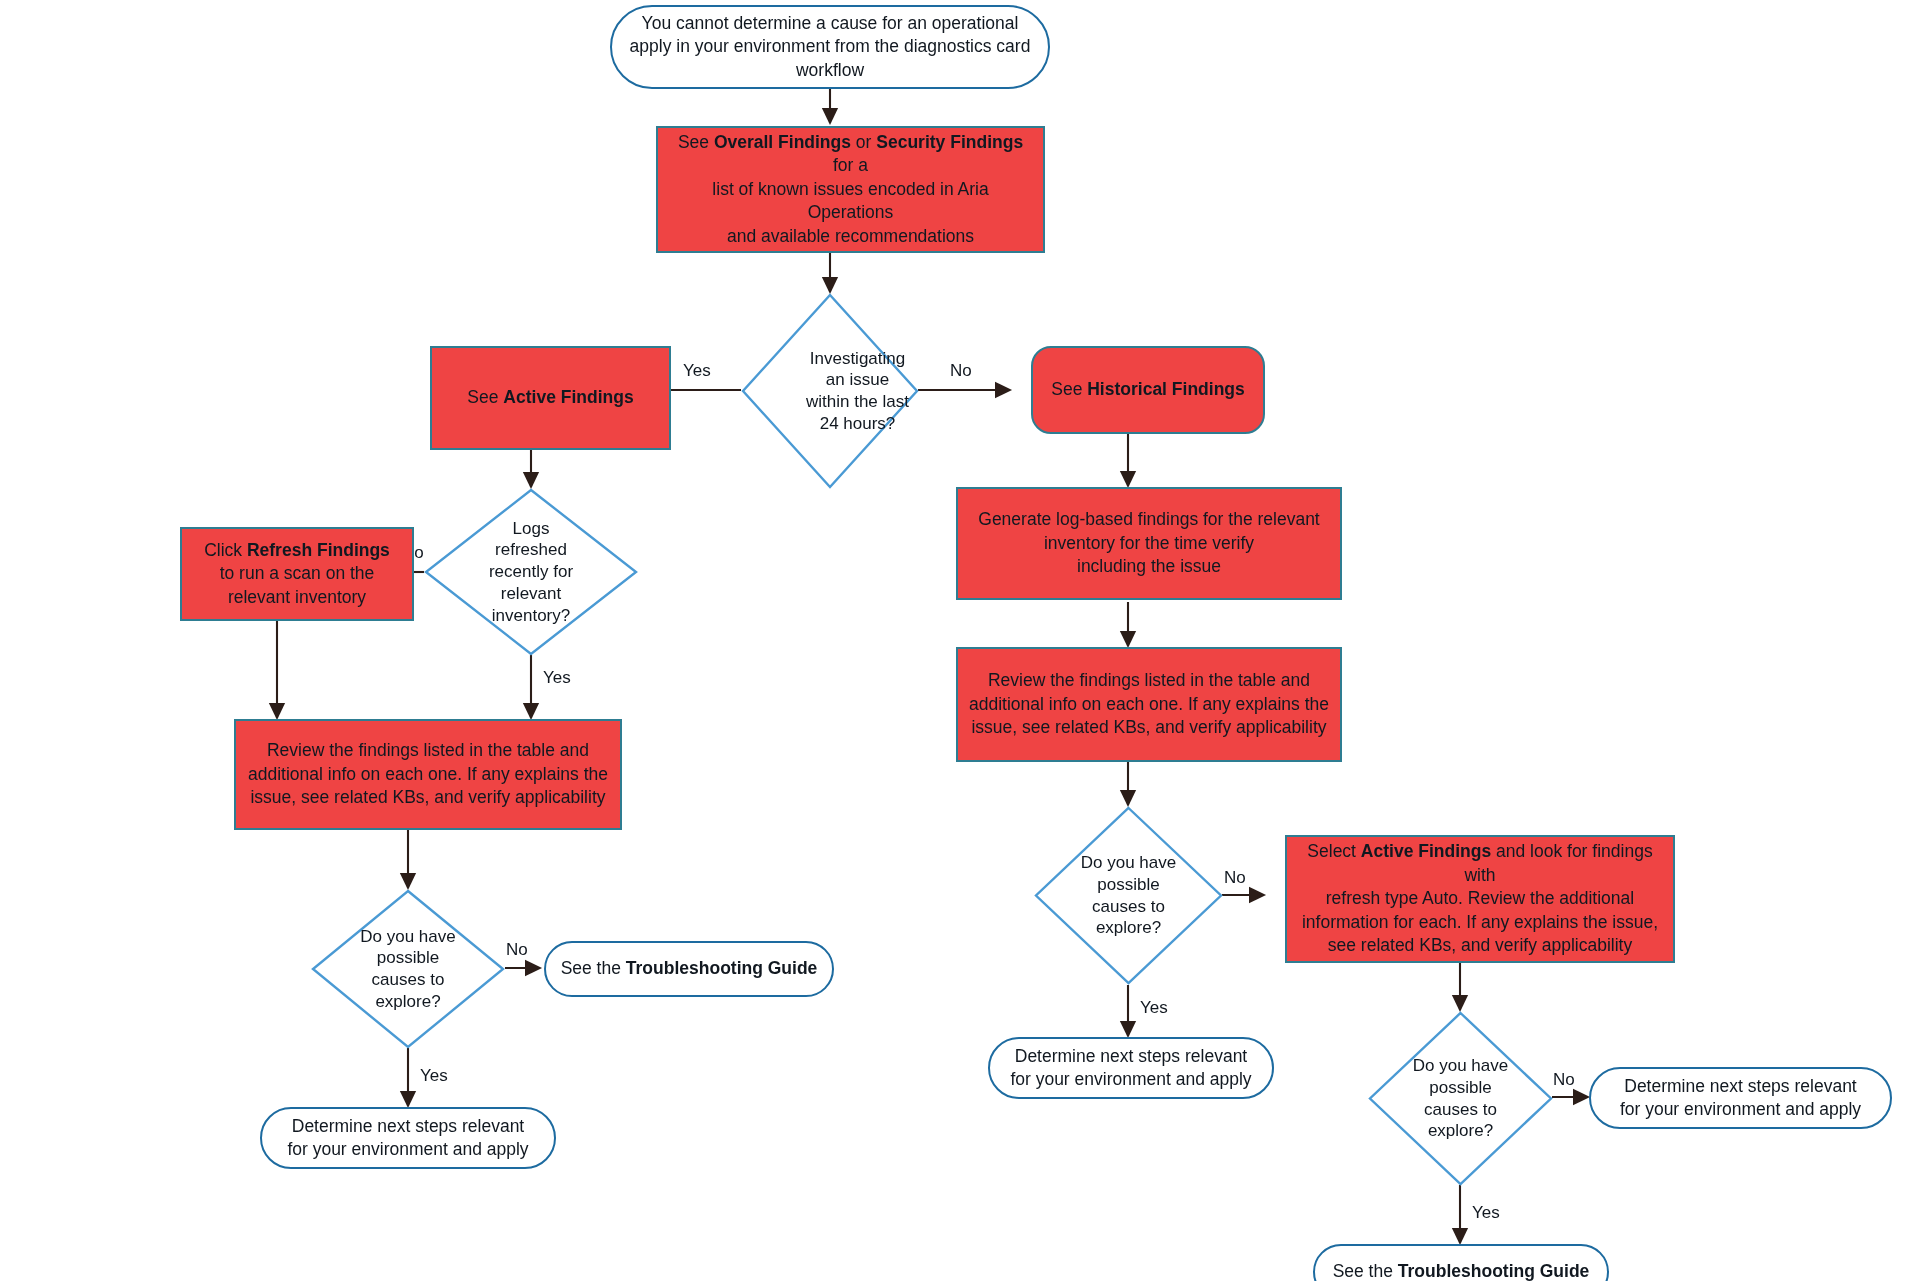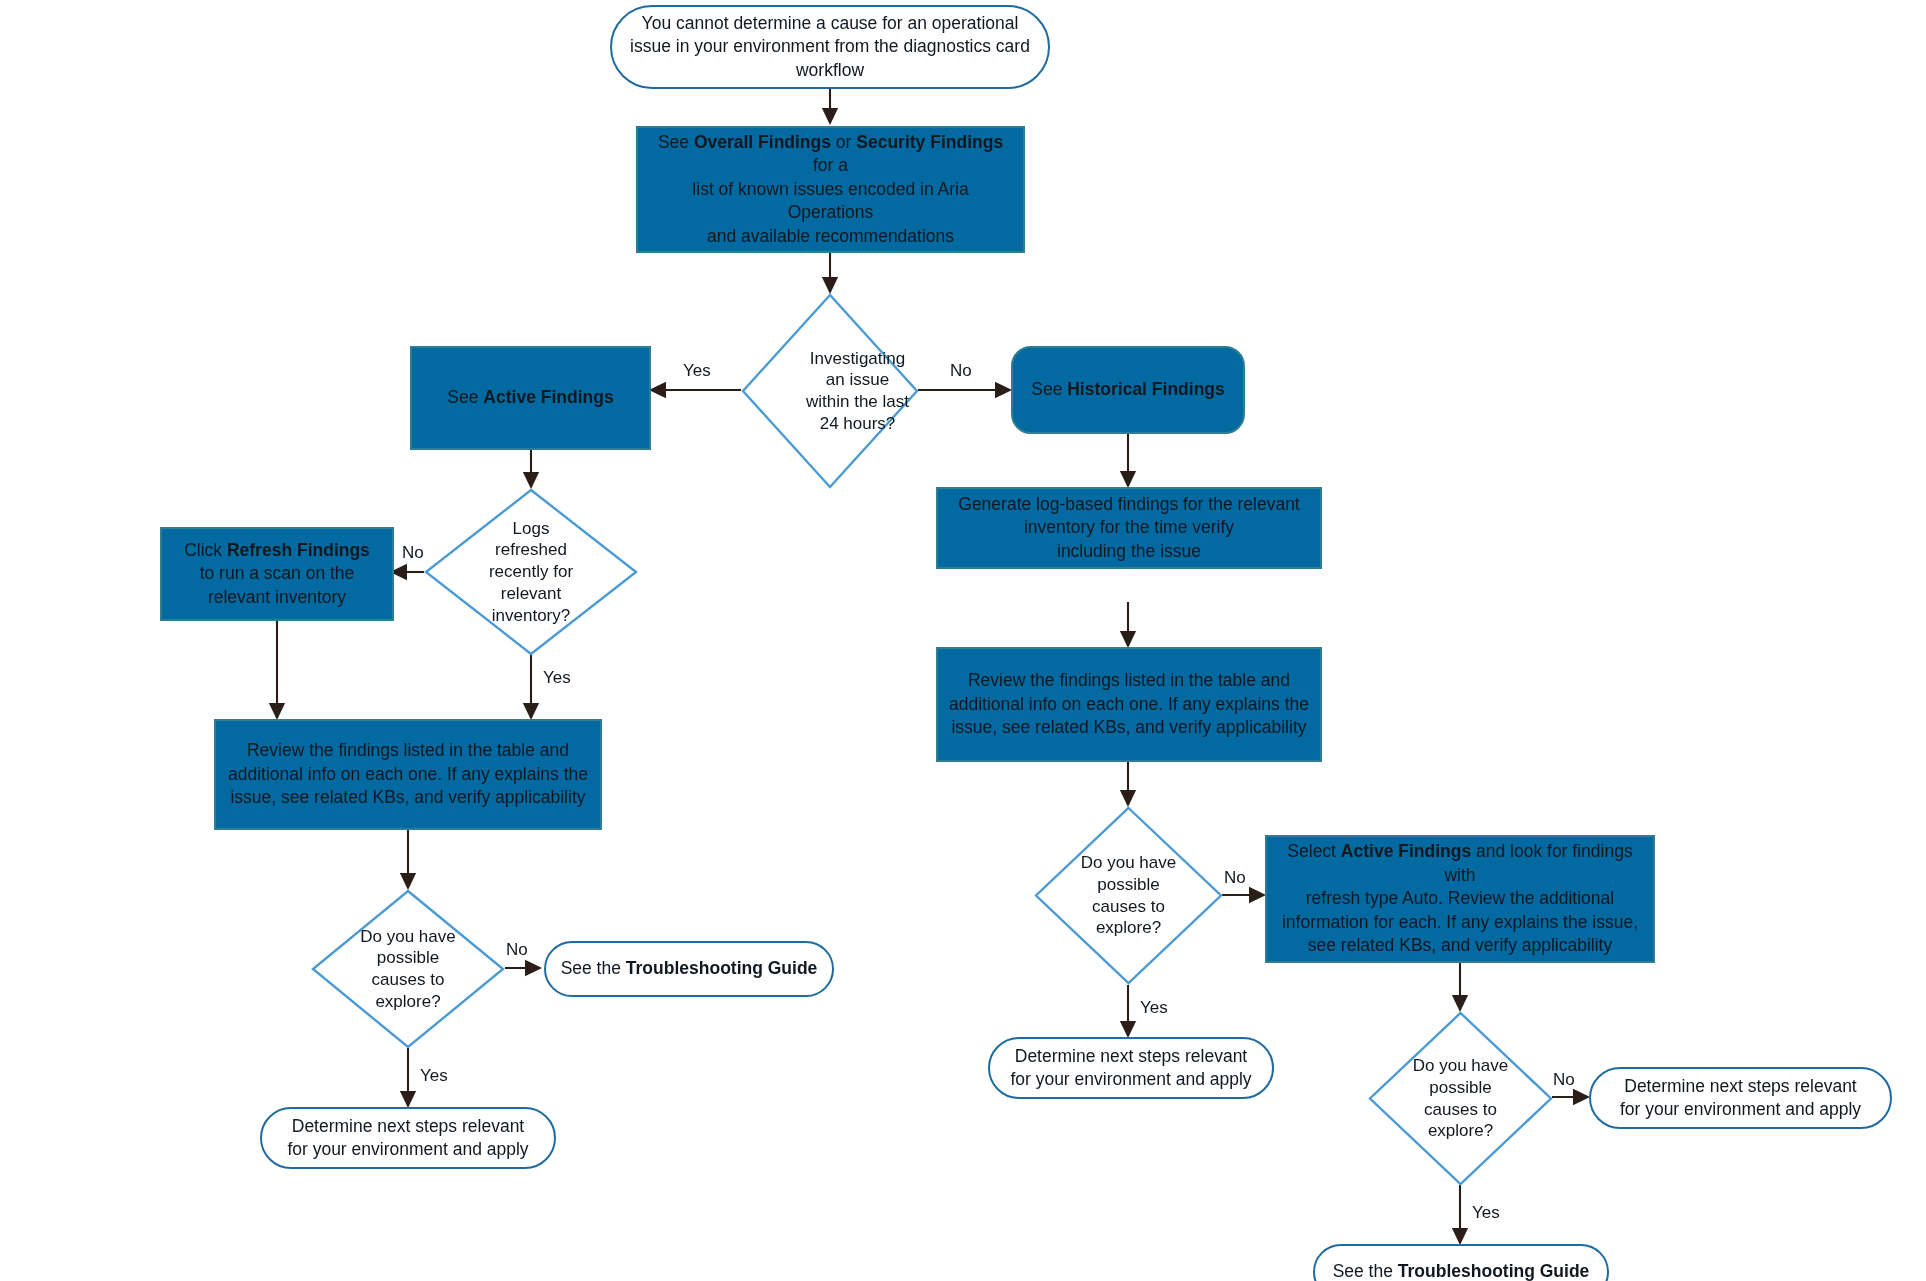--- a/index.html
+++ b/index.html
@@ -6,21 +6,21 @@
   body{width:1926px;height:1281px;position:relative;overflow:hidden;
        font-family:"Liberation Sans","DejaVu Sans",sans-serif;}
   #stage{position:absolute;left:0;top:0;width:1926px;height:1281px;}
   svg#wires{position:absolute;left:0;top:0;width:1926px;height:1281px;pointer-events:none;}
 
   .node{position:absolute;box-sizing:border-box;display:flex;align-items:center;
         justify-content:center;text-align:center;color:#111820;line-height:1.34;}
   .node .txt{display:block;padding:0 10px;}
 
   
-  .rect{border:2.5px solid #2e7d92;background:#0369a1;font-size:17.5px;}
+  .rect{border:2.5px solid #2e7d92;background:#ef4444;font-size:17.5px;margin-left:20px;}
 
   
   .term{border:2.5px solid #1d6ba0;background:#ffffff;border-radius:999px;font-size:17.5px;}
 
   
   .diamond{background:transparent;font-size:17px;}
   .diamond .dshape{position:absolute;left:0;top:0;width:100%;height:100%;}
   .diamond .txt{position:relative;z-index:2;line-height:1.28;}
 
   .edgelabel{position:absolute;font-size:17px;color:#111820;white-space:nowrap;}
@@ -74,21 +74,21 @@
 
       <path d="M1460,963 L1460,1010"></path>
 
       <path d="M1552,1097 L1588,1097"></path>
 
       <path d="M1460,1185 L1460,1243"></path>
     </g>
   </svg>
 
   <div class="node term" style="left:610px;top:5px;width:440px;height:84px;">
-    <span class="txt">You cannot determine a cause for an operational issue in your environment from the diagnostics card workflow</span>
+    <span class="txt">You cannot determine a cause for an operational apply in your environment from the diagnostics card workflow</span>
   </div>
 
   <div class="node rect" style="left:636px;top:126px;width:389px;height:127px;">
     <span class="txt">
       <span>See </span><b>Overall Findings</b><span> or </span><b>Security Findings</b><span> for a</span><br>
       <span>list of known issues encoded in Aria Operations</span><br>
       <span>and available recommendations</span>
     </span>
   </div>
 
@@ -169,21 +169,21 @@
     </span>
   </div>
 
   <div class="node term" style="left:260px;top:1107px;width:296px;height:62px;">
     <span class="txt">
       <span>Determine next steps relevant</span><br>
       <span>for your environment and apply</span>
     </span>
   </div>
 
-  <div class="node rect" style="left:936px;top:487px;width:386px;height:82px;">
+  <div class="node rect" style="left:936px;top:487px;width:386px;height:113px;">
     <span class="txt">
       <span>Generate log-based findings for the relevant</span><br>
       <span>inventory for the time verify</span><br>
       <span>including the issue</span>
     </span>
   </div>
 
   <div class="node rect" style="left:936px;top:647px;width:386px;height:115px;">
     <span class="txt">
       <span>Review the findings listed in the table and</span><br>

